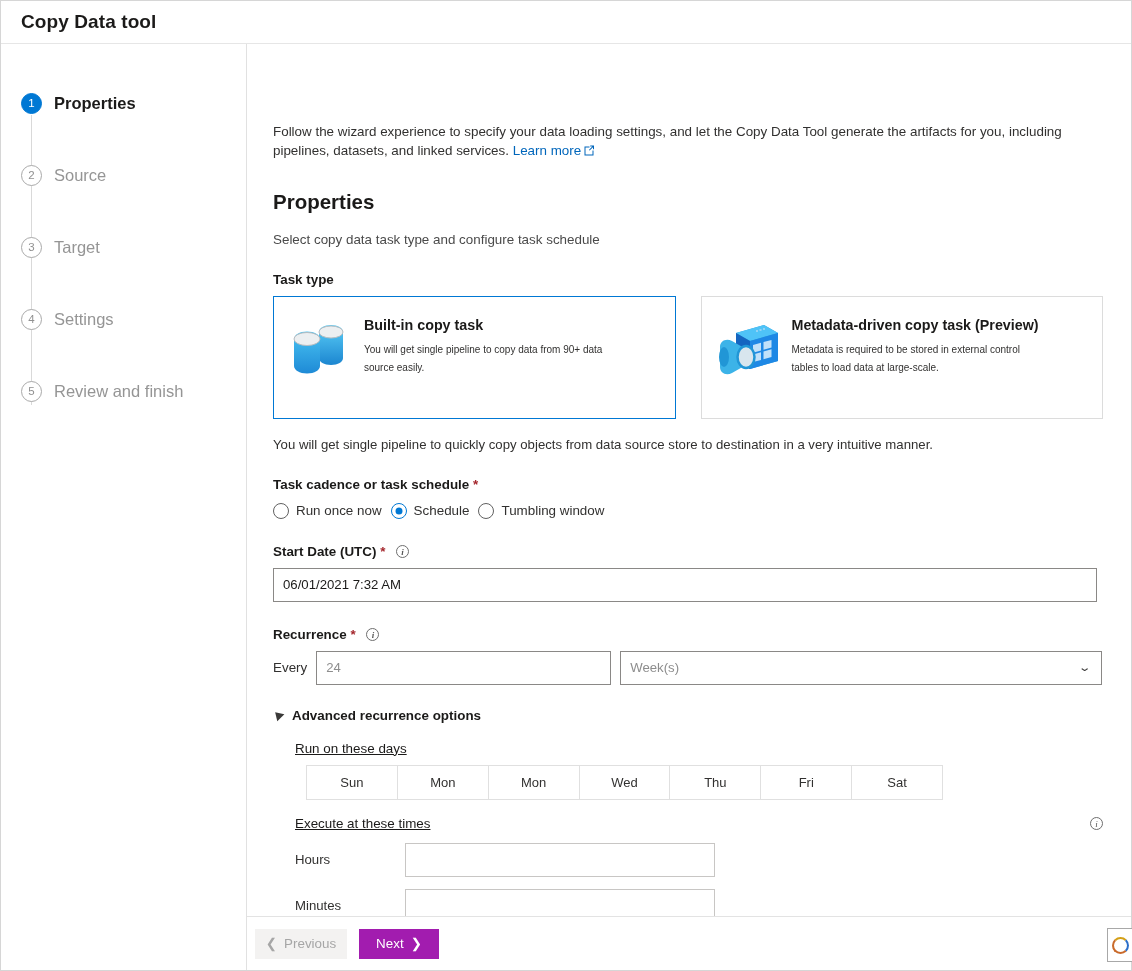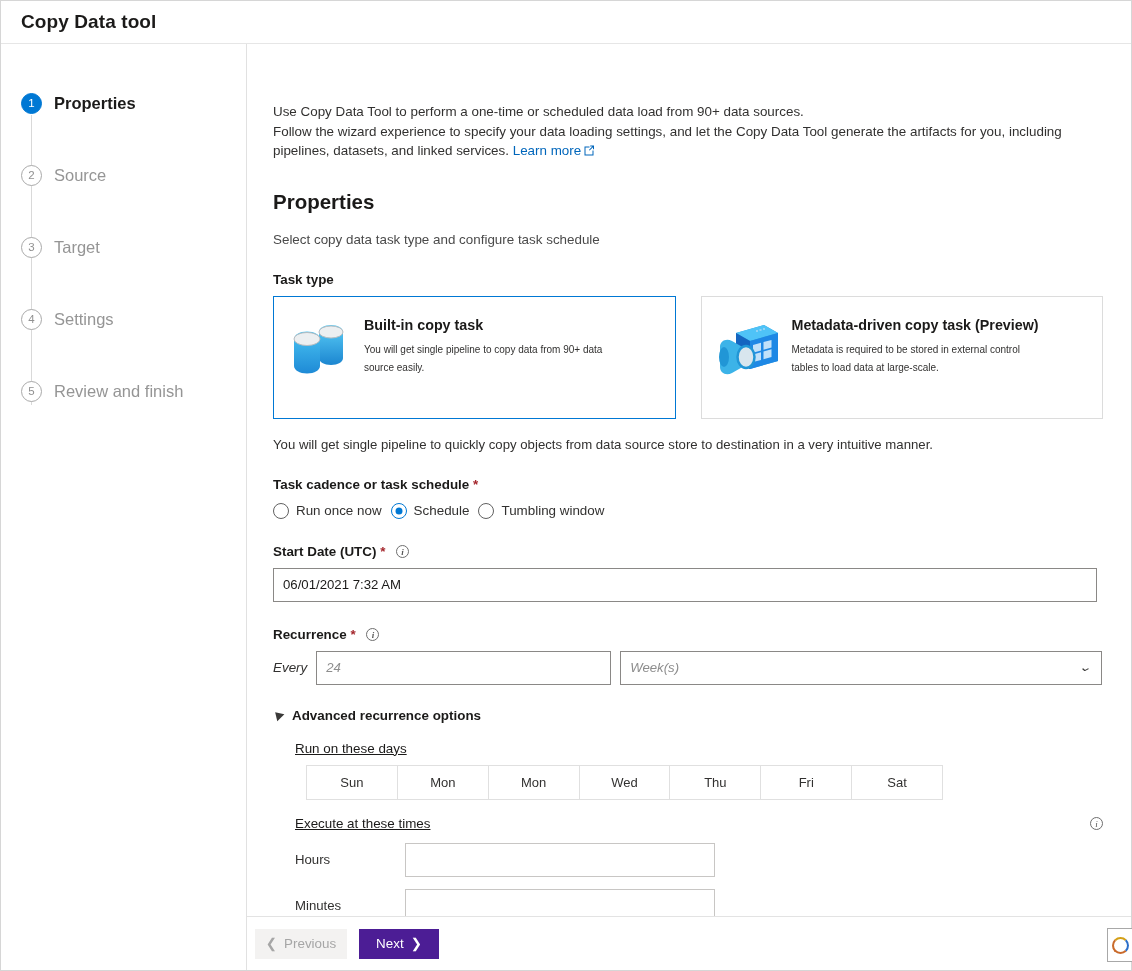--- a/index.html
+++ b/index.html
@@ -268,21 +268,20 @@
     background: #fff;
     color: #1b1a19;
   }
   .text-input.placeholder { color: #8d8d8d; }
   .date-input { width: 824px; margin-top: 9px; }
   .every-row {
     display: flex;
     align-items: center;
     margin-top: 9px;
     gap: 9px;
-    font-style: italic;
   }
   .every-label {
     font-size: 13.4px;
     color: #323130;
   }
   .num-input { width: 295px; }
   .unit-select {
     width: 482px;
     justify-content: space-between;
   }
@@ -384,21 +383,21 @@
     font-size: 13.4px;
     box-sizing: border-box;
     gap: 7px;
     border: none;
   }
   .btn.prev {
     background: #f3f2f1;
     color: #a6a6a6;
   }
   .btn.next {
-    background: #4c1d95;
+    background: #a21caf;
     color: #ffffff;
     min-width: 80px;
   }
   .feedback-chip {
     position: absolute;
     right: -22px;
     bottom: 8px;
     width: 46px;
     height: 34px;
     border: 1px solid #a8a8a8;
@@ -459,21 +458,21 @@
           <div class="bullet">5</div>
           <div class="step-label">Review and finish</div>
         </div>
       </div>
     </div>
 
     <div class="main">
       <div class="content">
 
         <div class="intro">
-          <span>Use Copy Data Tool to perform a one-time or scheduled data load from 90+ data sources.</span><br>
+          <br>
           <span>Follow the wizard experience to specify your data loading settings, and let the Copy Data Tool generate the artifacts for you, including</span><br>
           <span>pipelines, datasets, and linked services.</span>
           <a class="learn" href="#">Learn more</a><span class="ext-icon"><svg width="12" height="12" viewBox="0 0 12 12">
                 <path d="M1.5 2.5h5v1h-4v7h7v-4h1v5h-9z" fill="#0066bb"></path>
                 <path d="M7.2 1.5H11v3.8h-1V3.2L6.6 6.6 5.9 5.9 9.3 2.5H7.2z" fill="#0066bb"></path>
               </svg></span>
         </div>
 
         <h2 class="section-title">Properties</h2>
         <div class="section-sub">Select copy data task type and configure task schedule</div>

